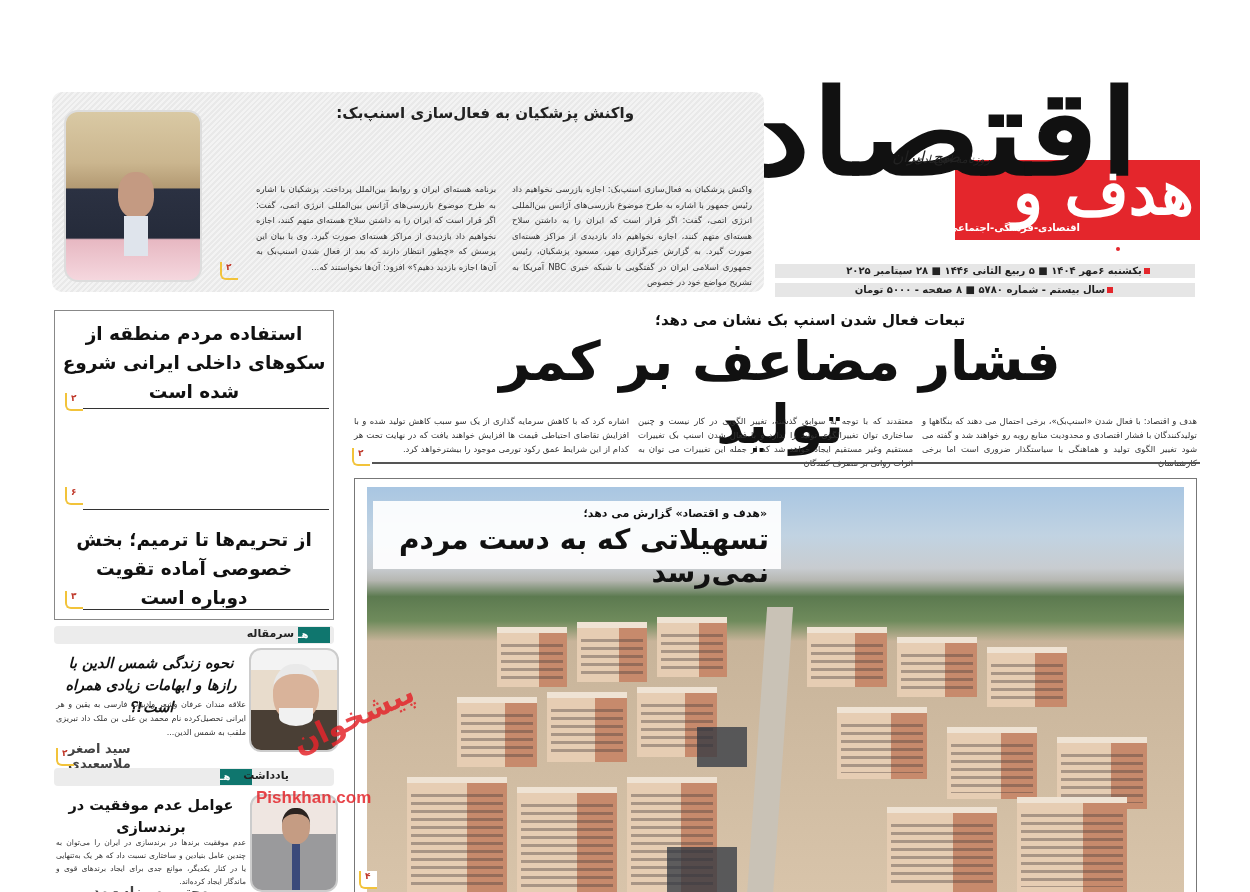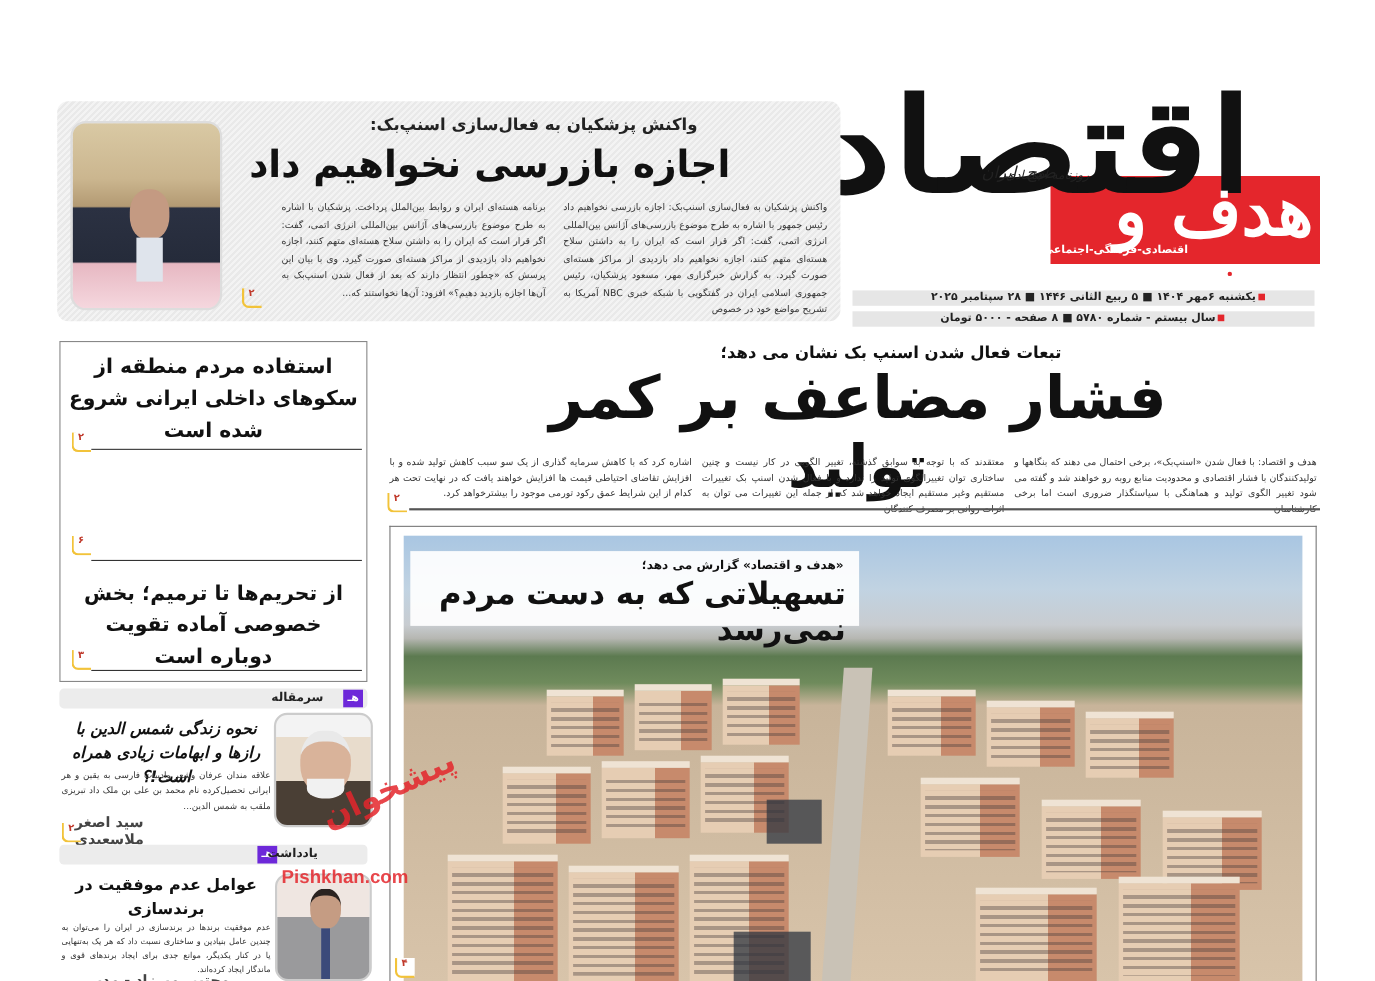--- a/index.html
+++ b/index.html
@@ -41,21 +41,21 @@
   .lead-rule { left: 372px; top: 462px; width: 828px; height: 2px; background: #555; }
 
   
   .leftbox { left: 54px; top: 310px; width: 280px; height: 310px; border: 1px solid #888; background: #fff; }
   .lb-item { position: absolute; left: 0; width: 100%; text-align: center; font-size: 18.5px; font-weight: bold; line-height: 29px; color: #111; }
   .lb-rule { position: absolute; left: 28px; width: 246px; height: 1px; background: #333; }
 
   
   .secbar { left: 54px; width: 280px; height: 18px; background: #ececec; border-radius: 4px; }
   .secbar .lbl { position: absolute; right: 40px; top: 1px; font-size: 11px; font-weight: bold; color: #222; }
-  .secbar .logo { position: absolute; right: 4px; top: 1px; width: 18px; height: 16px; background: #6d28d9; color: #fff; font-size: 10px; font-weight: bold; text-align: center; line-height: 16px; }
+  .secbar .logo { position: absolute; right: 4px; top: 1px; width: 32px; height: 16px; background: #0f766e; color: #fff; font-size: 10px; font-weight: bold; text-align: left; line-height: 16px; }
   .portrait { border-radius: 12px; border: 2px solid #ccc; overflow: hidden; }
   .col-title { font-size: 14.5px; font-weight: bold; text-align: center; line-height: 22px; color: #111; }
   .col-body { font-size: 8px; line-height: 14px; color: #333; text-align: justify; }
   .col-by { font-size: 13px; font-weight: bold; color: #444; text-align: left; }
 
   
   .photo-frame { left: 354px; top: 478px; width: 843px; height: 414px; border: 1px solid #777; border-bottom: none; background: #fff; }
   .photo { position: absolute; left: 12px; top: 8px; width: 817px; height: 406px; overflow: hidden;
     background: linear-gradient(180deg, #a9c6e2 0%, #c1d3e2 12%, #c8ccd0 20%, #b6b7b2 23%, #5c7a50 27%, #6f8b5c 33%, #c8b49a 38%, #d8c4aa 100%); }
   .bldg { position: absolute; background: linear-gradient(90deg, #e6cdb3 0 60%, #c78a6c 60% 100%); border-top: 6px solid #efe3d4; }
@@ -87,21 +87,20 @@
 <div class="infobar" style="top:283px;">
   <span class="sq"></span><span>سال بیستم - شماره ۵۷۸۰ ■ ۸ صفحه - ۵۰۰۰ تومان</span>
 </div>
 
 <div class="abs topbox">
   <div class="topbox-photo">
     <div class="face"></div>
     <div class="shirt"></div>
   </div>
   <div class="topbox-kicker">واکنش پزشکیان به فعال‌سازی اسنپ‌بک:</div>
-  <div class="topbox-title">اجازه بازرسی نخواهیم داد</div>
   <div class="topbox-col" style="right:12px;">واکنش پزشکیان به فعال‌سازی اسنپ‌بک: اجازه بازرسی نخواهیم داد رئیس جمهور با اشاره به طرح موضوع بازرسی‌های آژانس بین‌المللی انرژی اتمی، گفت: اگر قرار است که ایران را به داشتن سلاح هسته‌ای متهم کنند، اجازه نخواهیم داد بازدیدی از مراکز هسته‌ای صورت گیرد. به گزارش خبرگزاری مهر، مسعود پزشکیان، رئیس جمهوری اسلامی ایران در گفتگویی با شبکه خبری NBC آمریکا به تشریح مواضع خود در خصوص</div>
   <div class="topbox-col" style="right:268px;">برنامه هسته‌ای ایران و روابط بین‌الملل پرداخت. پزشکیان با اشاره به طرح موضوع بازرسی‌های آژانس بین‌المللی انرژی اتمی، گفت: اگر قرار است که ایران را به داشتن سلاح هسته‌ای متهم کنند، اجازه نخواهیم داد بازدیدی از مراکز هسته‌ای صورت گیرد. وی با بیان این پرسش که «چطور انتظار دارند که بعد از فعال شدن اسنپ‌بک به آن‌ها اجازه بازدید دهیم؟» افزود: آن‌ها نخواستند که...</div>
   <div class="pgmark" style="left:168px; top:170px;">۲</div>
 </div>
 
 <div class="abs lead-kicker">تبعات فعال شدن اسنپ بک نشان می دهد؛</div>
 <div class="abs lead-title">فشار مضاعف بر کمر تولید</div>
 <div class="abs lead-col" style="left:922px;">هدف و اقتصاد: با فعال شدن «اسنپ‌بک»، برخی احتمال می دهند که بنگاهها و تولیدکنندگان با فشار اقتصادی و محدودیت منابع روبه رو خواهند شد و گفته می شود تغییر الگوی تولید و هماهنگی با سیاستگذار ضروری است اما برخی کارشناسان</div>
 <div class="abs lead-col" style="left:638px;">معتقدند که با توجه به سوابق گذشته، تغییر الگویی در کار نیست و چنین ساختاری توان تغییرالگوی تولید را ندارد و با فعال شدن اسنپ بک تغییرات مستقیم وغیر مستقیم ایجاد خواهد شد که از جمله این تغییرات می توان به اثرات روانی بر مصرف کنندگان</div>
 <div class="abs lead-col" style="left:354px;">اشاره کرد که با کاهش سرمایه گذاری از یک سو سبب کاهش تولید شده و با افزایش تقاضای احتیاطی قیمت ها افزایش خواهند یافت که در نهایت تحت هر کدام از این شرایط عمق رکود تورمی موجود را بیشترخواهد کرد.</div>

